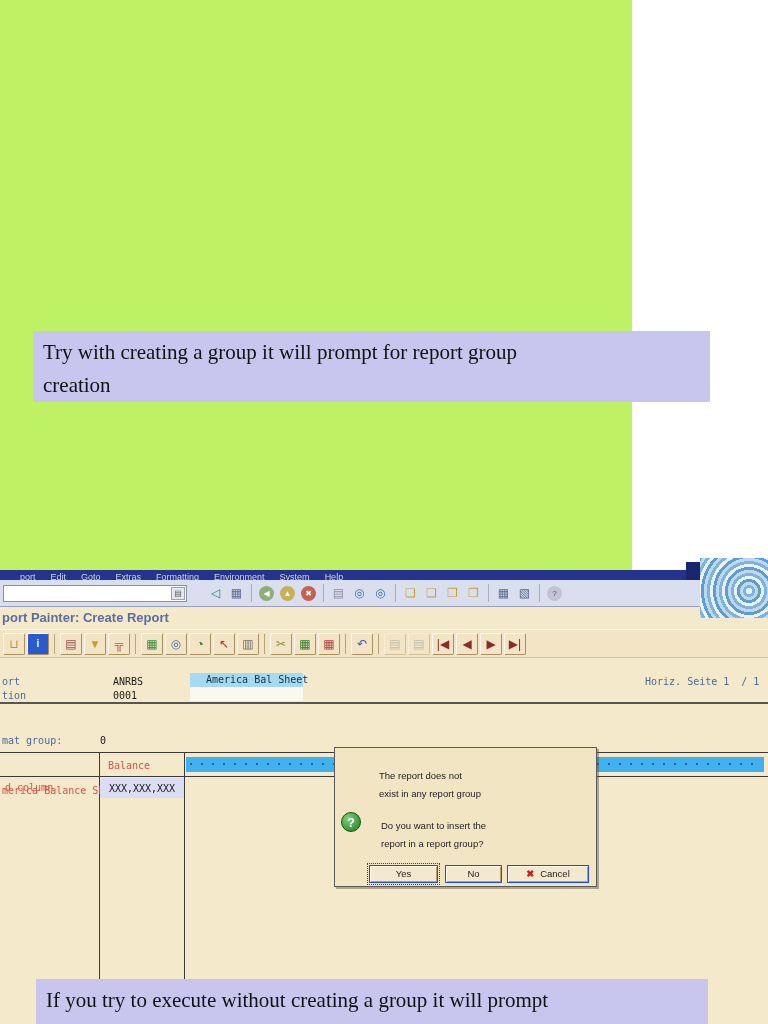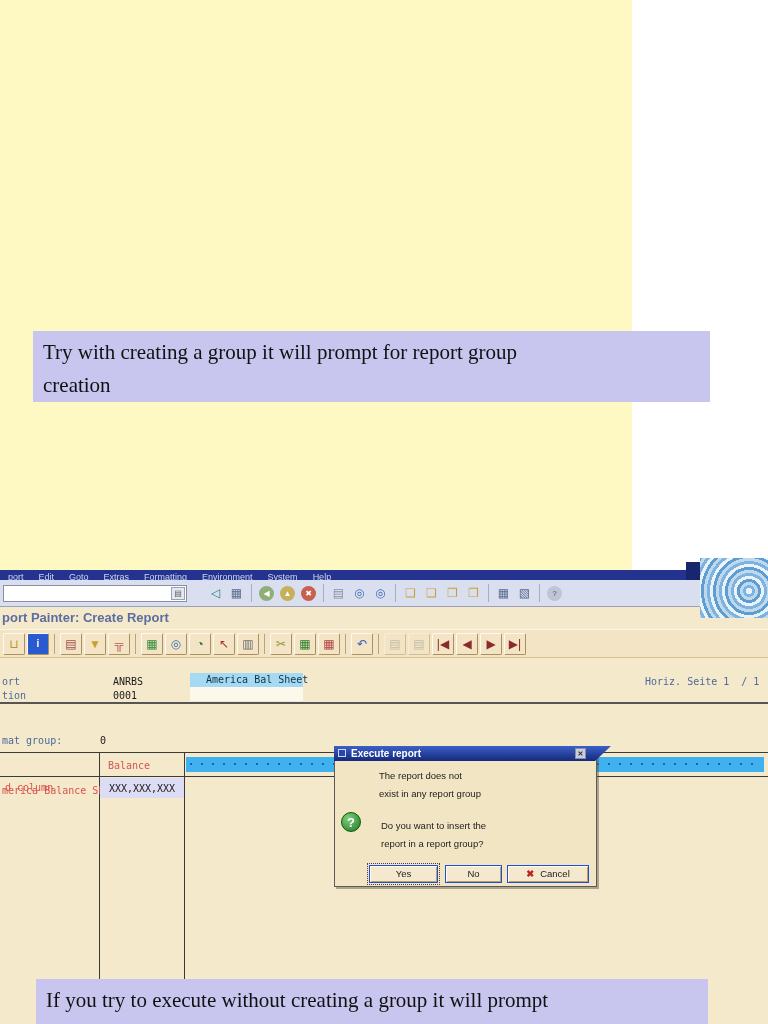--- a/index.html
+++ b/index.html
@@ -1,31 +1,31 @@
 <!DOCTYPE html>
 <html><head>
 <meta charset="utf-8">
 <style>
   * { margin:0; padding:0; box-sizing:border-box; }
   html,body { width:768px; height:1024px; background:#fff; overflow:hidden;
               font-family:"Liberation Sans", sans-serif; }
   .abs { position:absolute; }
-  #stage { position:relative; width:632px; height:1024px; background:#fef9c3; }
+  #stage { position:relative; width:632px; height:1024px; background:#bef264; }
 
   
   .note { position:absolute; background:#c8c5ef; color:#111;
           font-family:"Liberation Serif", serif; font-size:21px; line-height:1.55;
           padding:5px 10px; }
   .note-top { left:33px; top:331px; width:677px; height:71px; }
   .note-bottom { left:36px; top:979px; width:672px; height:70px; z-index:9; }
 
   
   .sap-cream { left:0; top:607px; width:768px; height:417px; background:#f5e9cb; }
   .menu-bar { left:0; top:570px; width:768px; height:10px; background:#23338f; overflow:hidden; z-index:2;}
-  .menu-row { margin-top:-4px; padding-left:8px; white-space:nowrap; }
+  .menu-row { margin-top:-4px; padding-left:20px; white-space:nowrap; }
   .menu-item { display:inline-block; margin-right:15px; font-size:9px; color:#cdd4ee;
                text-decoration:underline; }
   .logo-stub { left:686px; top:562px; width:28px; height:18px; background:#18266e; z-index:3;}
   .ripple { left:700px; top:558px; width:68px; height:60px; z-index:4;
             background:repeating-radial-gradient(circle at 72% 55%, #e8f3fc 0 3px, #7fb2dd 3px 6px, #bcd9f0 6px 9px, #5f9ccf 9px 12px); }
 
   .std-toolbar { left:0; top:580px; width:768px; height:27px; background:#d9dfef;
                  border-bottom:1px solid #9aa0b8; z-index:2; }
   .cmd-field { position:absolute; left:3px; top:5px; width:184px; height:17px; background:#fff;
                border:1px solid #8a8fa0; }
@@ -208,25 +208,20 @@
     <div class="dlg-body">
       <div class="dlg-txt" style="left:36px; top:22px;">The report does not</div>
       <div class="dlg-txt" style="left:36px; top:40px;">exist in any report group</div>
       <div class="q-icon">?</div>
       <div class="dlg-txt" style="left:38px; top:72px;">Do you want to insert the</div>
       <div class="dlg-txt" style="left:38px; top:90px;">report in a report group?</div>
       <div class="dlg-btn btn-yes">Yes</div>
       <div class="dlg-btn btn-no">No</div>
       <div class="dlg-btn btn-cancel"><span class="cancel-x">✖</span><span>Cancel</span></div>
     </div>
-    <div class="dlg-title">
-      <div class="dlg-title-icon"></div>
-      <div class="dlg-title-text">Execute report</div>
-      <div class="dlg-close">✕</div>
-    </div>
   </div>
 
   <div class="note note-bottom">
     <span>If you try to execute without creating a group it will prompt</span><br>
     <span>for report group creation</span>
   </div>
 
 </div>
 
 </body></html>

